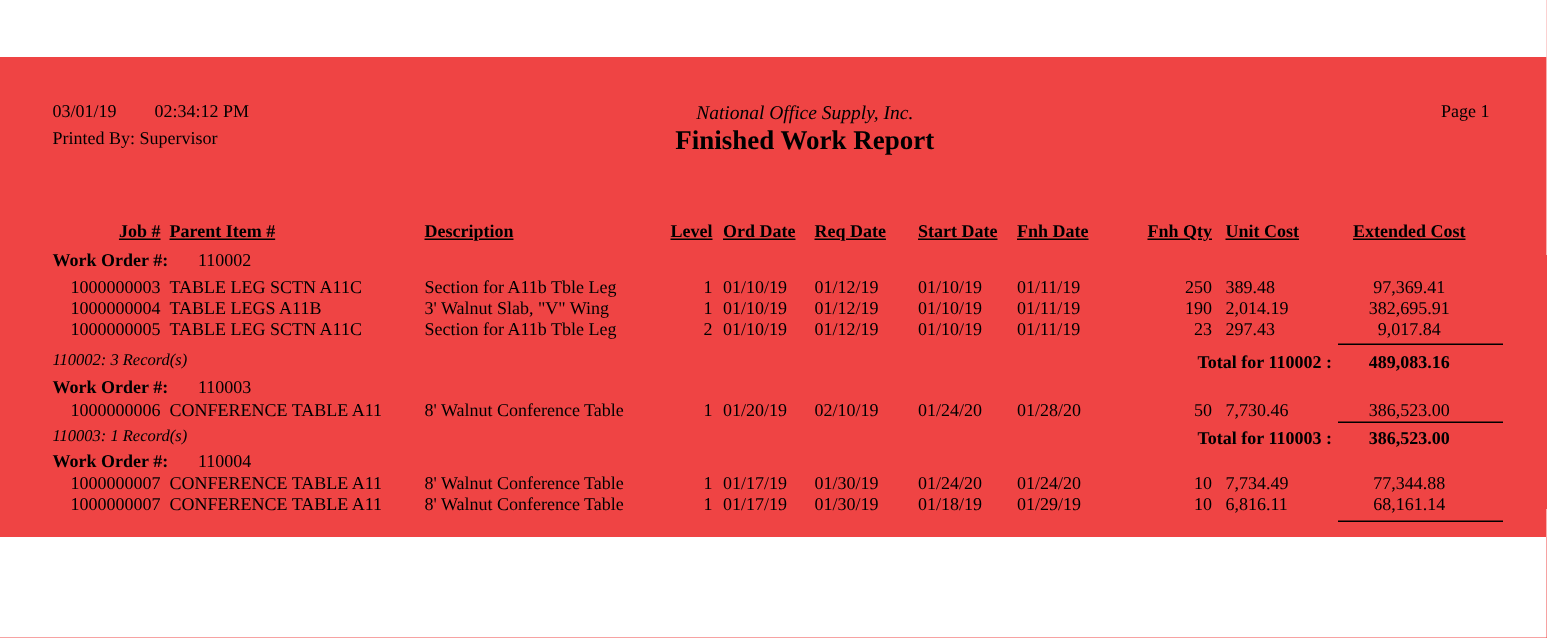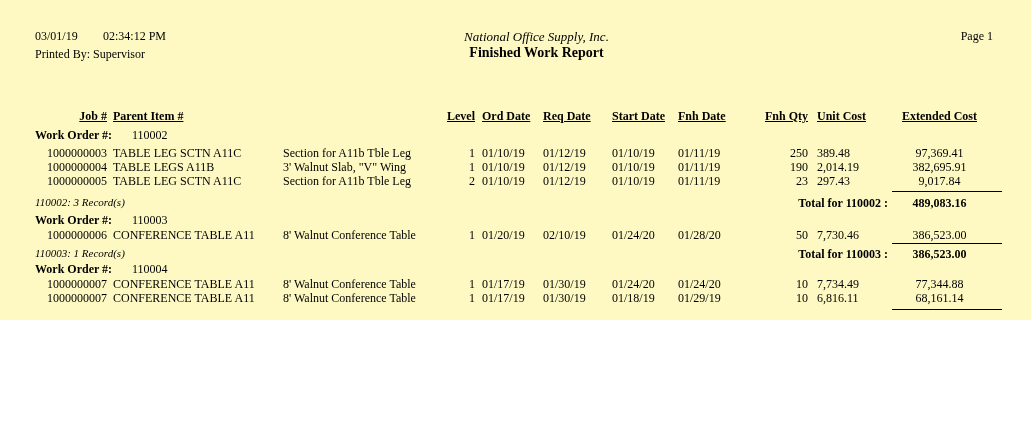--- a/index.html
+++ b/index.html
@@ -1,22 +1,23 @@
 <!DOCTYPE html>
 <html><head>
 <meta charset="utf-8">
 <style>
   html,body{margin:0;padding:0;background:#ffffff;}
   .page{
     position:relative;
     width:1031px;height:320px;
-    background:#fef9c3;color:#000000;
+    background:#ef4444;color:#000000;
     font-family:"Liberation Serif","DejaVu Serif",serif;
     font-size:12px;line-height:1;
     overflow:hidden;
+    margin-top:38px;
   }
   .abs{position:absolute;white-space:nowrap;}
   .row{position:absolute;left:0;right:0;height:14px;}
   .cell{position:absolute;top:0;white-space:nowrap;}
   
   .c-job   {left:35px;  width:72px;  text-align:right;}
   .c-parent{left:113px; width:168px; text-align:left;}
   .c-desc  {left:283px; width:172px; text-align:left;}
   .c-level {left:435px; width:40px;  text-align:right;}
   .c-ord   {left:482px; width:50px;  text-align:left;}
@@ -26,39 +27,40 @@
   .c-qty   {left:733px; width:75px;  text-align:right;}
   .c-unit  {left:817px; width:80px;  }
   .c-ext   {left:889px; width:101px; text-align:center;}
   .hdr .cell{font-weight:bold;text-decoration:underline;}
   .italic{font-style:italic;font-size:11px;}
   .wo-label{left:35px;font-weight:bold;}
   .wo-value{left:132px;}
   .total-label{left:740px;width:148px;text-align:right;font-weight:bold;}
   .total-value{font-weight:bold;}
   .rule{position:absolute;height:0;border-top:1px solid #000;}
-  .title{font-weight:bold;font-size:14px;}
+  .title{font-weight:bold;font-size:18px;}
   .company{font-size:13px;font-style:italic;}
   .center-head{left:42px;right:0;text-align:center;}
 </style>
 </head>
 <body>
 
 <div class="page">
 
   <span class="abs" style="left:35px;top:30px;">03/01/19</span>
   <span class="abs" style="left:103px;top:30px;">02:34:12 PM</span>
   <span class="abs" style="left:35px;top:48px;font-family:Liberation Serif, serif;">Printed By: Supervisor</span>
   <div class="abs center-head company" style="top:30px;">National Office Supply, Inc.</div>
   <div class="abs center-head title" style="top:46px;">Finished Work Report</div>
   <span class="abs" style="right:38px;top:30px;">Page 1</span>
 
   <div class="row hdr" style="top:110px;">
     <span class="cell c-job">Job #</span>
     <span class="cell c-parent">Parent Item #</span>
+    <span class="cell c-desc">Description</span>
     <span class="cell c-level">Level</span>
     <span class="cell c-ord">Ord Date</span>
     <span class="cell c-req">Req Date</span>
     <span class="cell c-start">Start Date</span>
     <span class="cell c-fnhd">Fnh Date</span>
     <span class="cell c-qty">Fnh Qty</span>
     <span class="cell c-unit">Unit Cost</span>
     <span class="cell c-ext">Extended Cost</span>
   </div>
 

